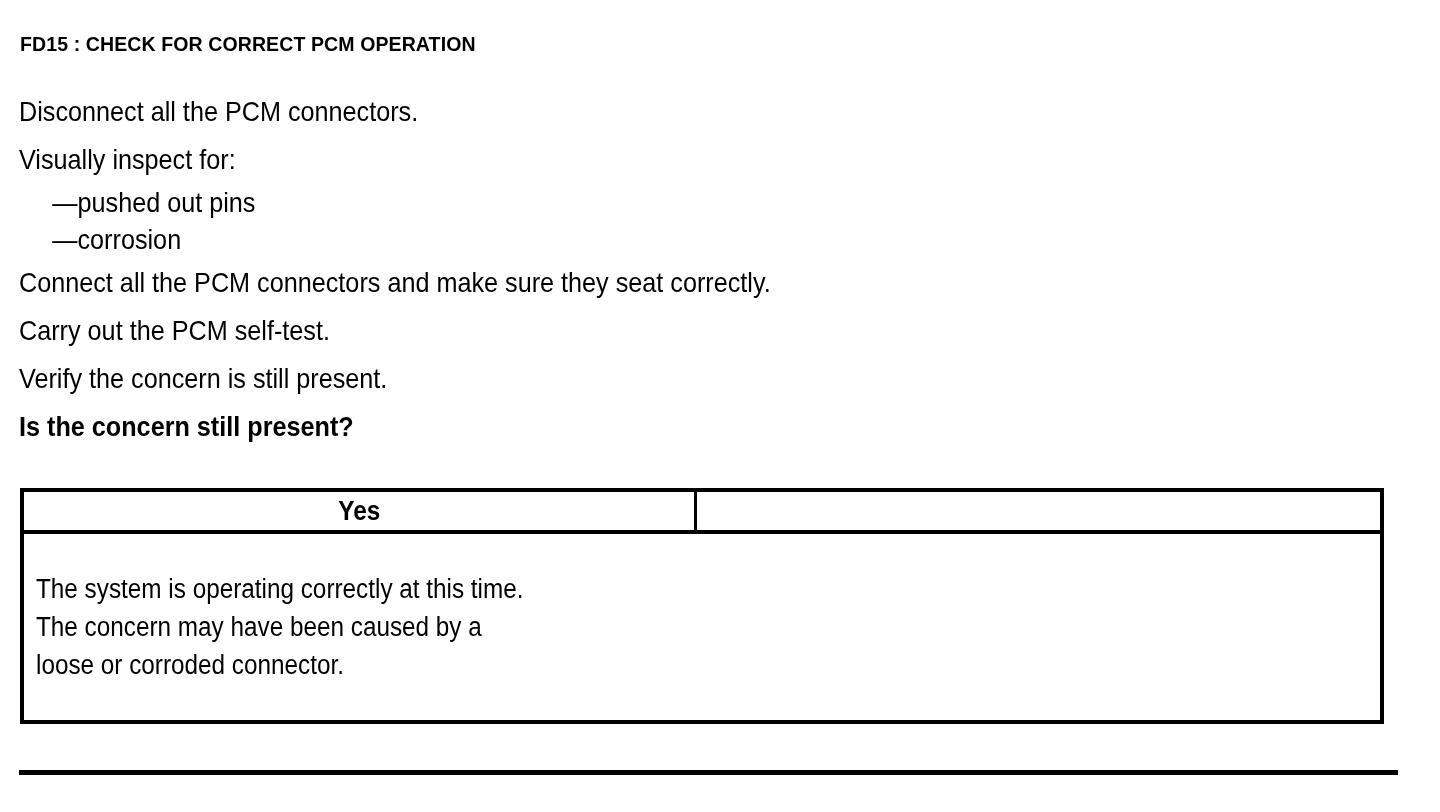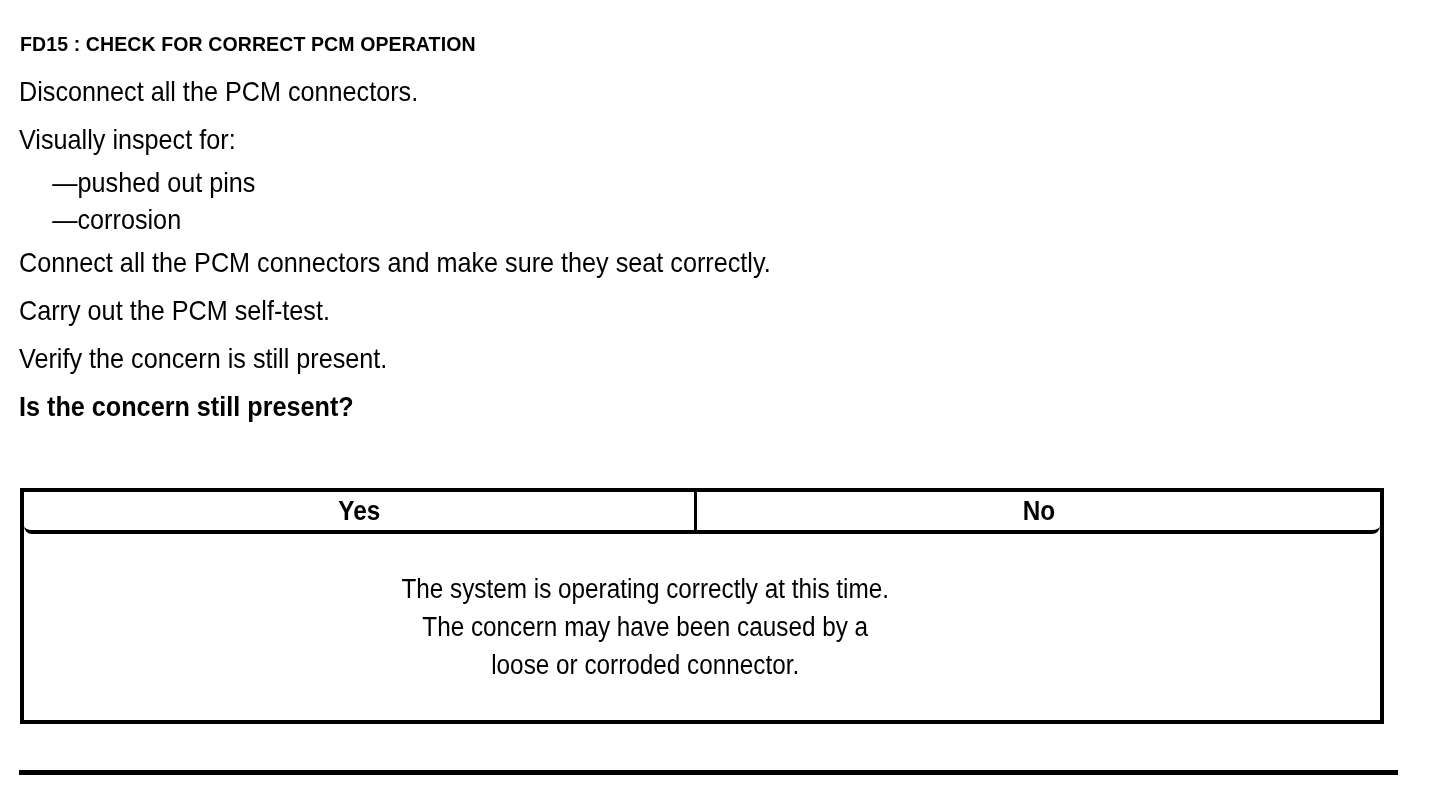--- a/index.html
+++ b/index.html
@@ -27,21 +27,21 @@
     letter-spacing: 0.1px;
     white-space: nowrap;
     transform: scaleX(0.93);
     transform-origin: left center;
   }
 
   
   .instructions {
     position: absolute;
     left: 19px;
-    top: 68px;
+    top: 88px;
     width: 1380px;
   }
   .instr-line {
     font-size: 28px;
     line-height: 48px;
     white-space: nowrap;
     transform: scaleX(0.90);
     transform-origin: left center;
   }
   .instr-line.bold {
@@ -64,21 +64,20 @@
     position: absolute;
     left: 20px;
     top: 488px;
     width: 1364px;
     border: 4px solid #000000;
     border-collapse: collapse;
     box-sizing: border-box;
   }
   .dt-row {
     display: flex;
-    border-radius: 8px;
   }
   .dt-head {
     height: 38px;
     border-bottom: 4px solid #000000;
   }
   .dt-body {
     height: 186px;
   }
   .dt-cell-yes {
     width: 673px;
@@ -115,22 +114,21 @@
   }
   .dt-cell-yes .cell-line {
     padding-left: 1px;
   }
   .dt-cell-yes .cell-line.centered {
     text-align: center;
     transform-origin: center center;
     padding-left: 0;
   }
   .dt-cell-no .cell-lines {
-    padding-left: 20px;
-    text-align: center;
+    padding-left: 12px;
   }
   .dt-cell-no .cell-line {
     line-height: 38px;
   }
 
   
   .footer-rule {
     position: absolute;
     left: 19px;
     top: 770px;
@@ -154,23 +152,20 @@
   <div class="instr-line">Verify the concern is still present.</div>
   <div class="instr-line bold">Is the concern still present?</div>
 </div>
 
 <div class="decision-table">
 
   <div class="dt-row dt-head">
     <div class="dt-cell-yes">
       <span class="dt-head-label">Yes</span>
     </div>
-    <div class="dt-cell-no">
-      <span class="dt-head-label">No</span>
-    </div>
   </div>
 
   <div class="dt-row dt-body">
     <div class="dt-cell-no">
       <div class="cell-lines">
         <div class="cell-line">The system is operating correctly at this time.</div>
         <div class="cell-line">The concern may have been caused by a</div>
         <div class="cell-line">loose or corroded connector.</div>
       </div>
     </div>

